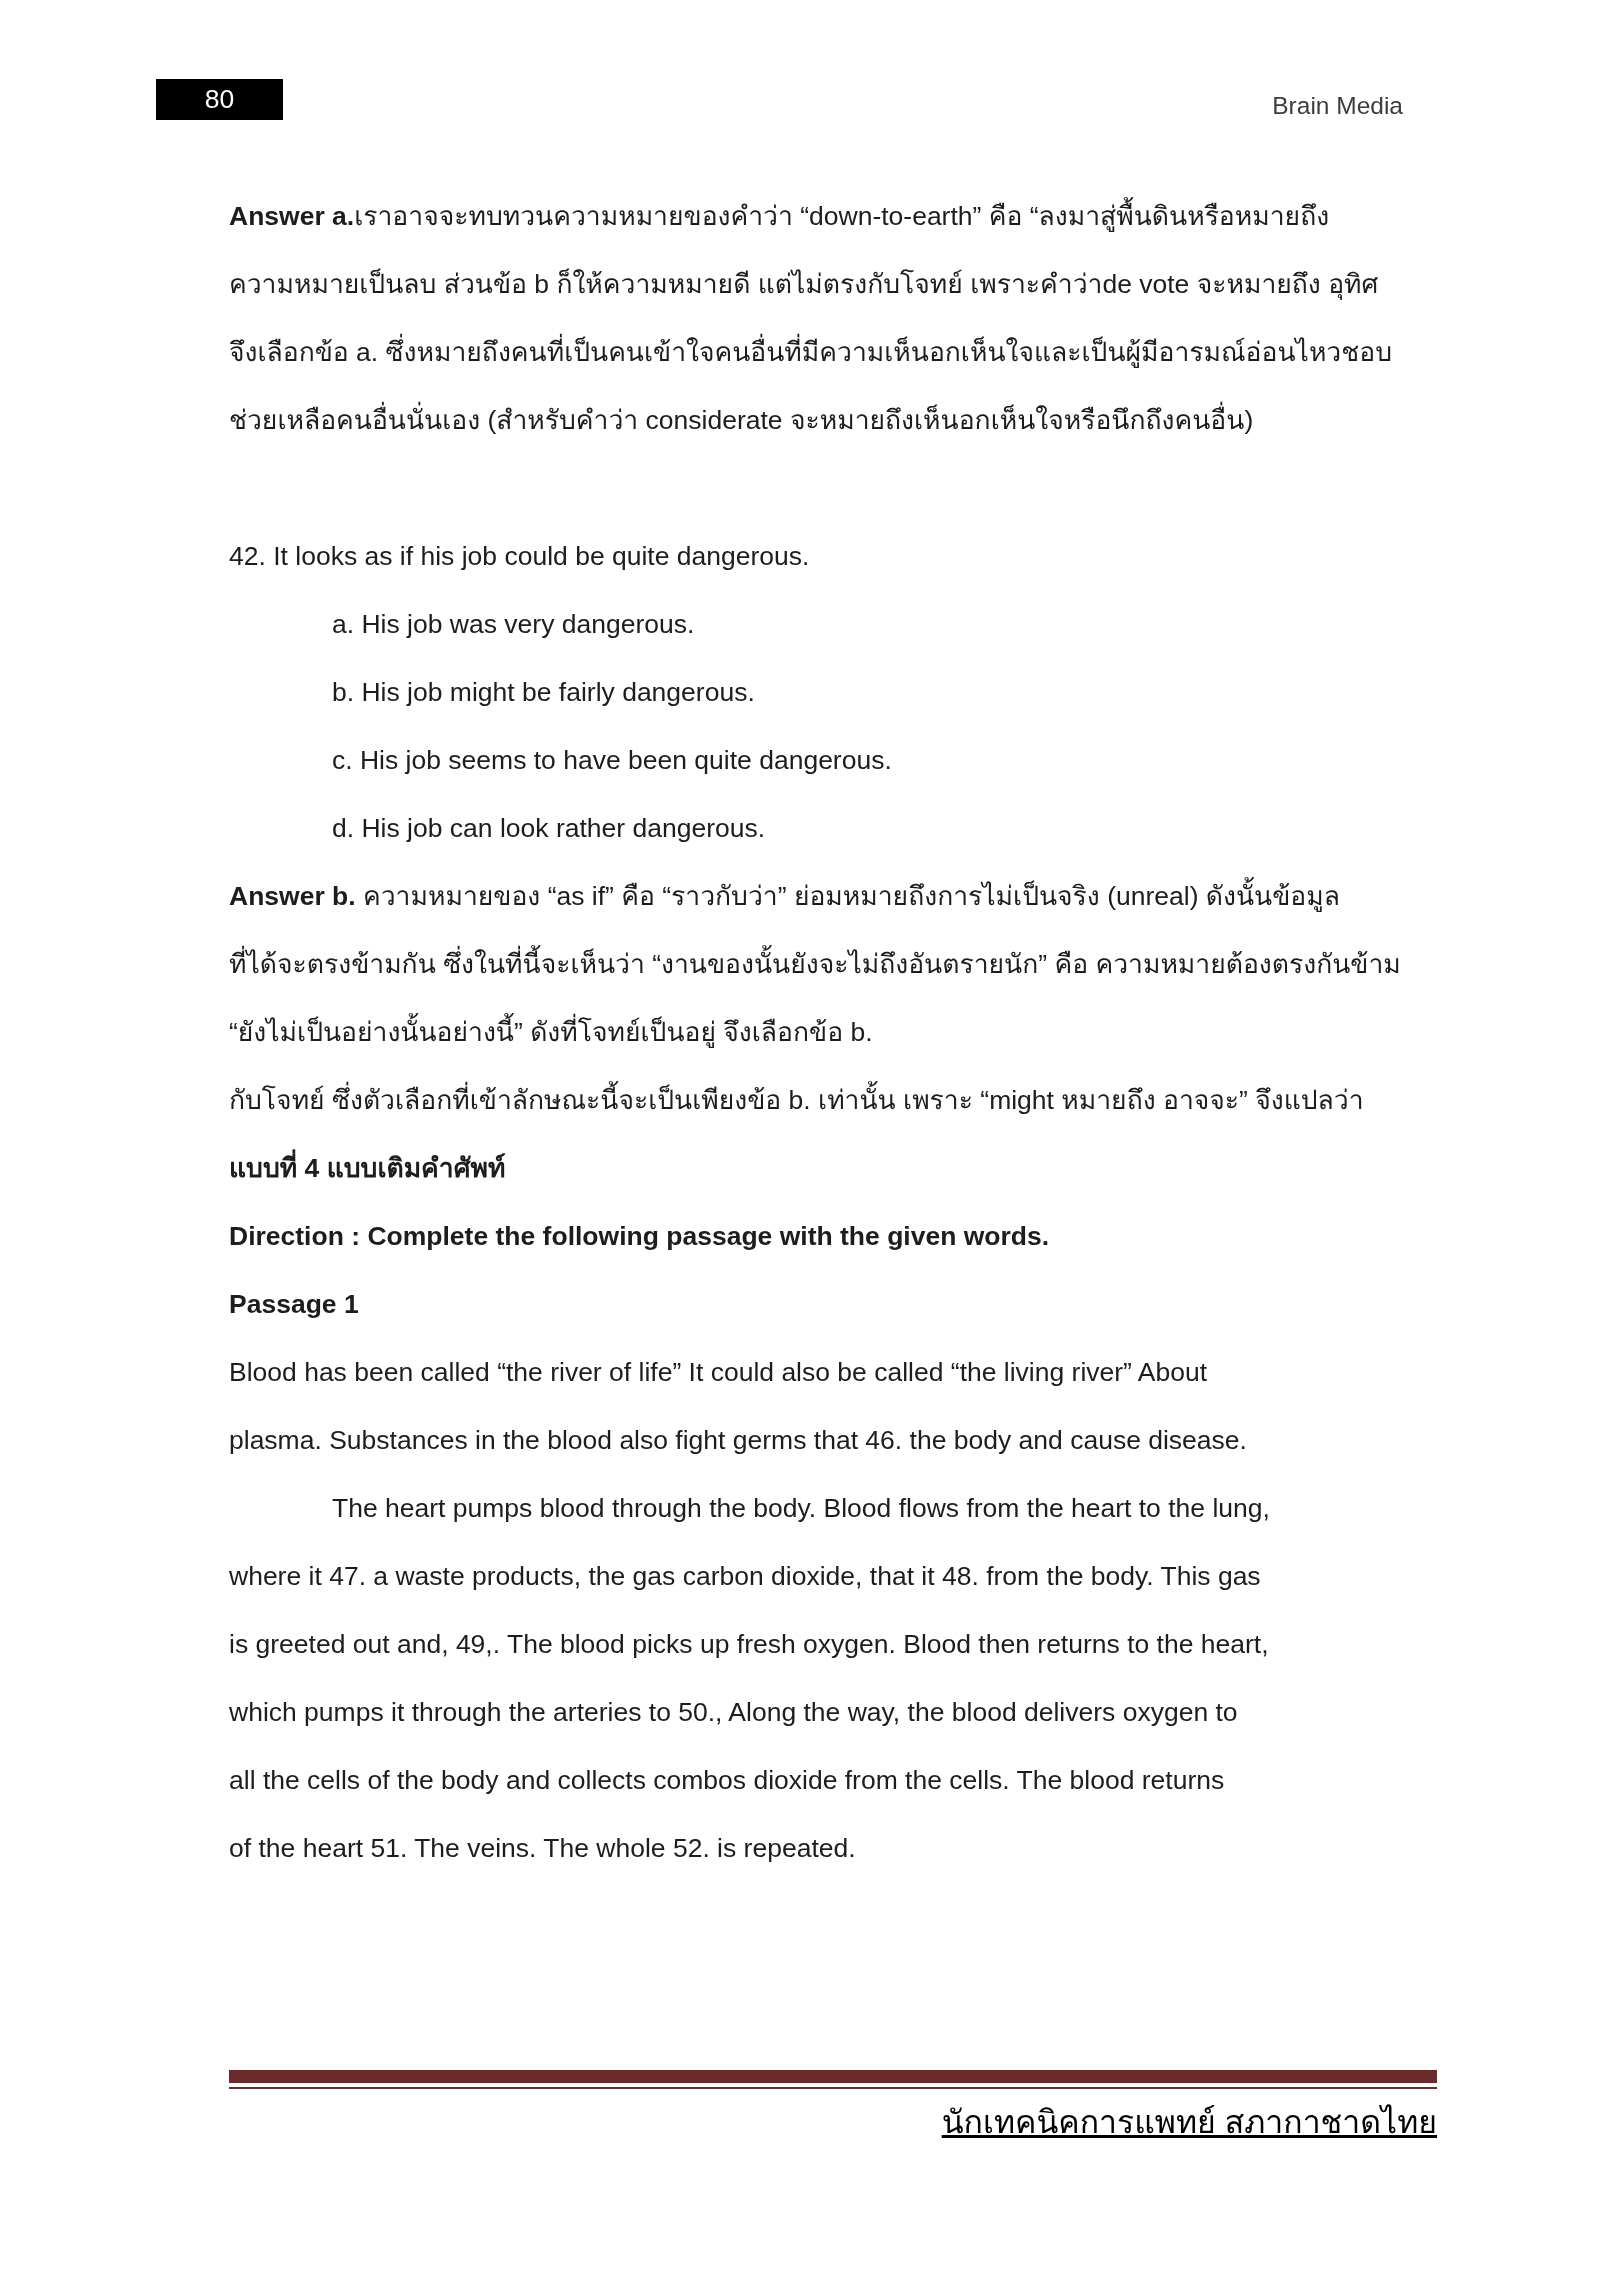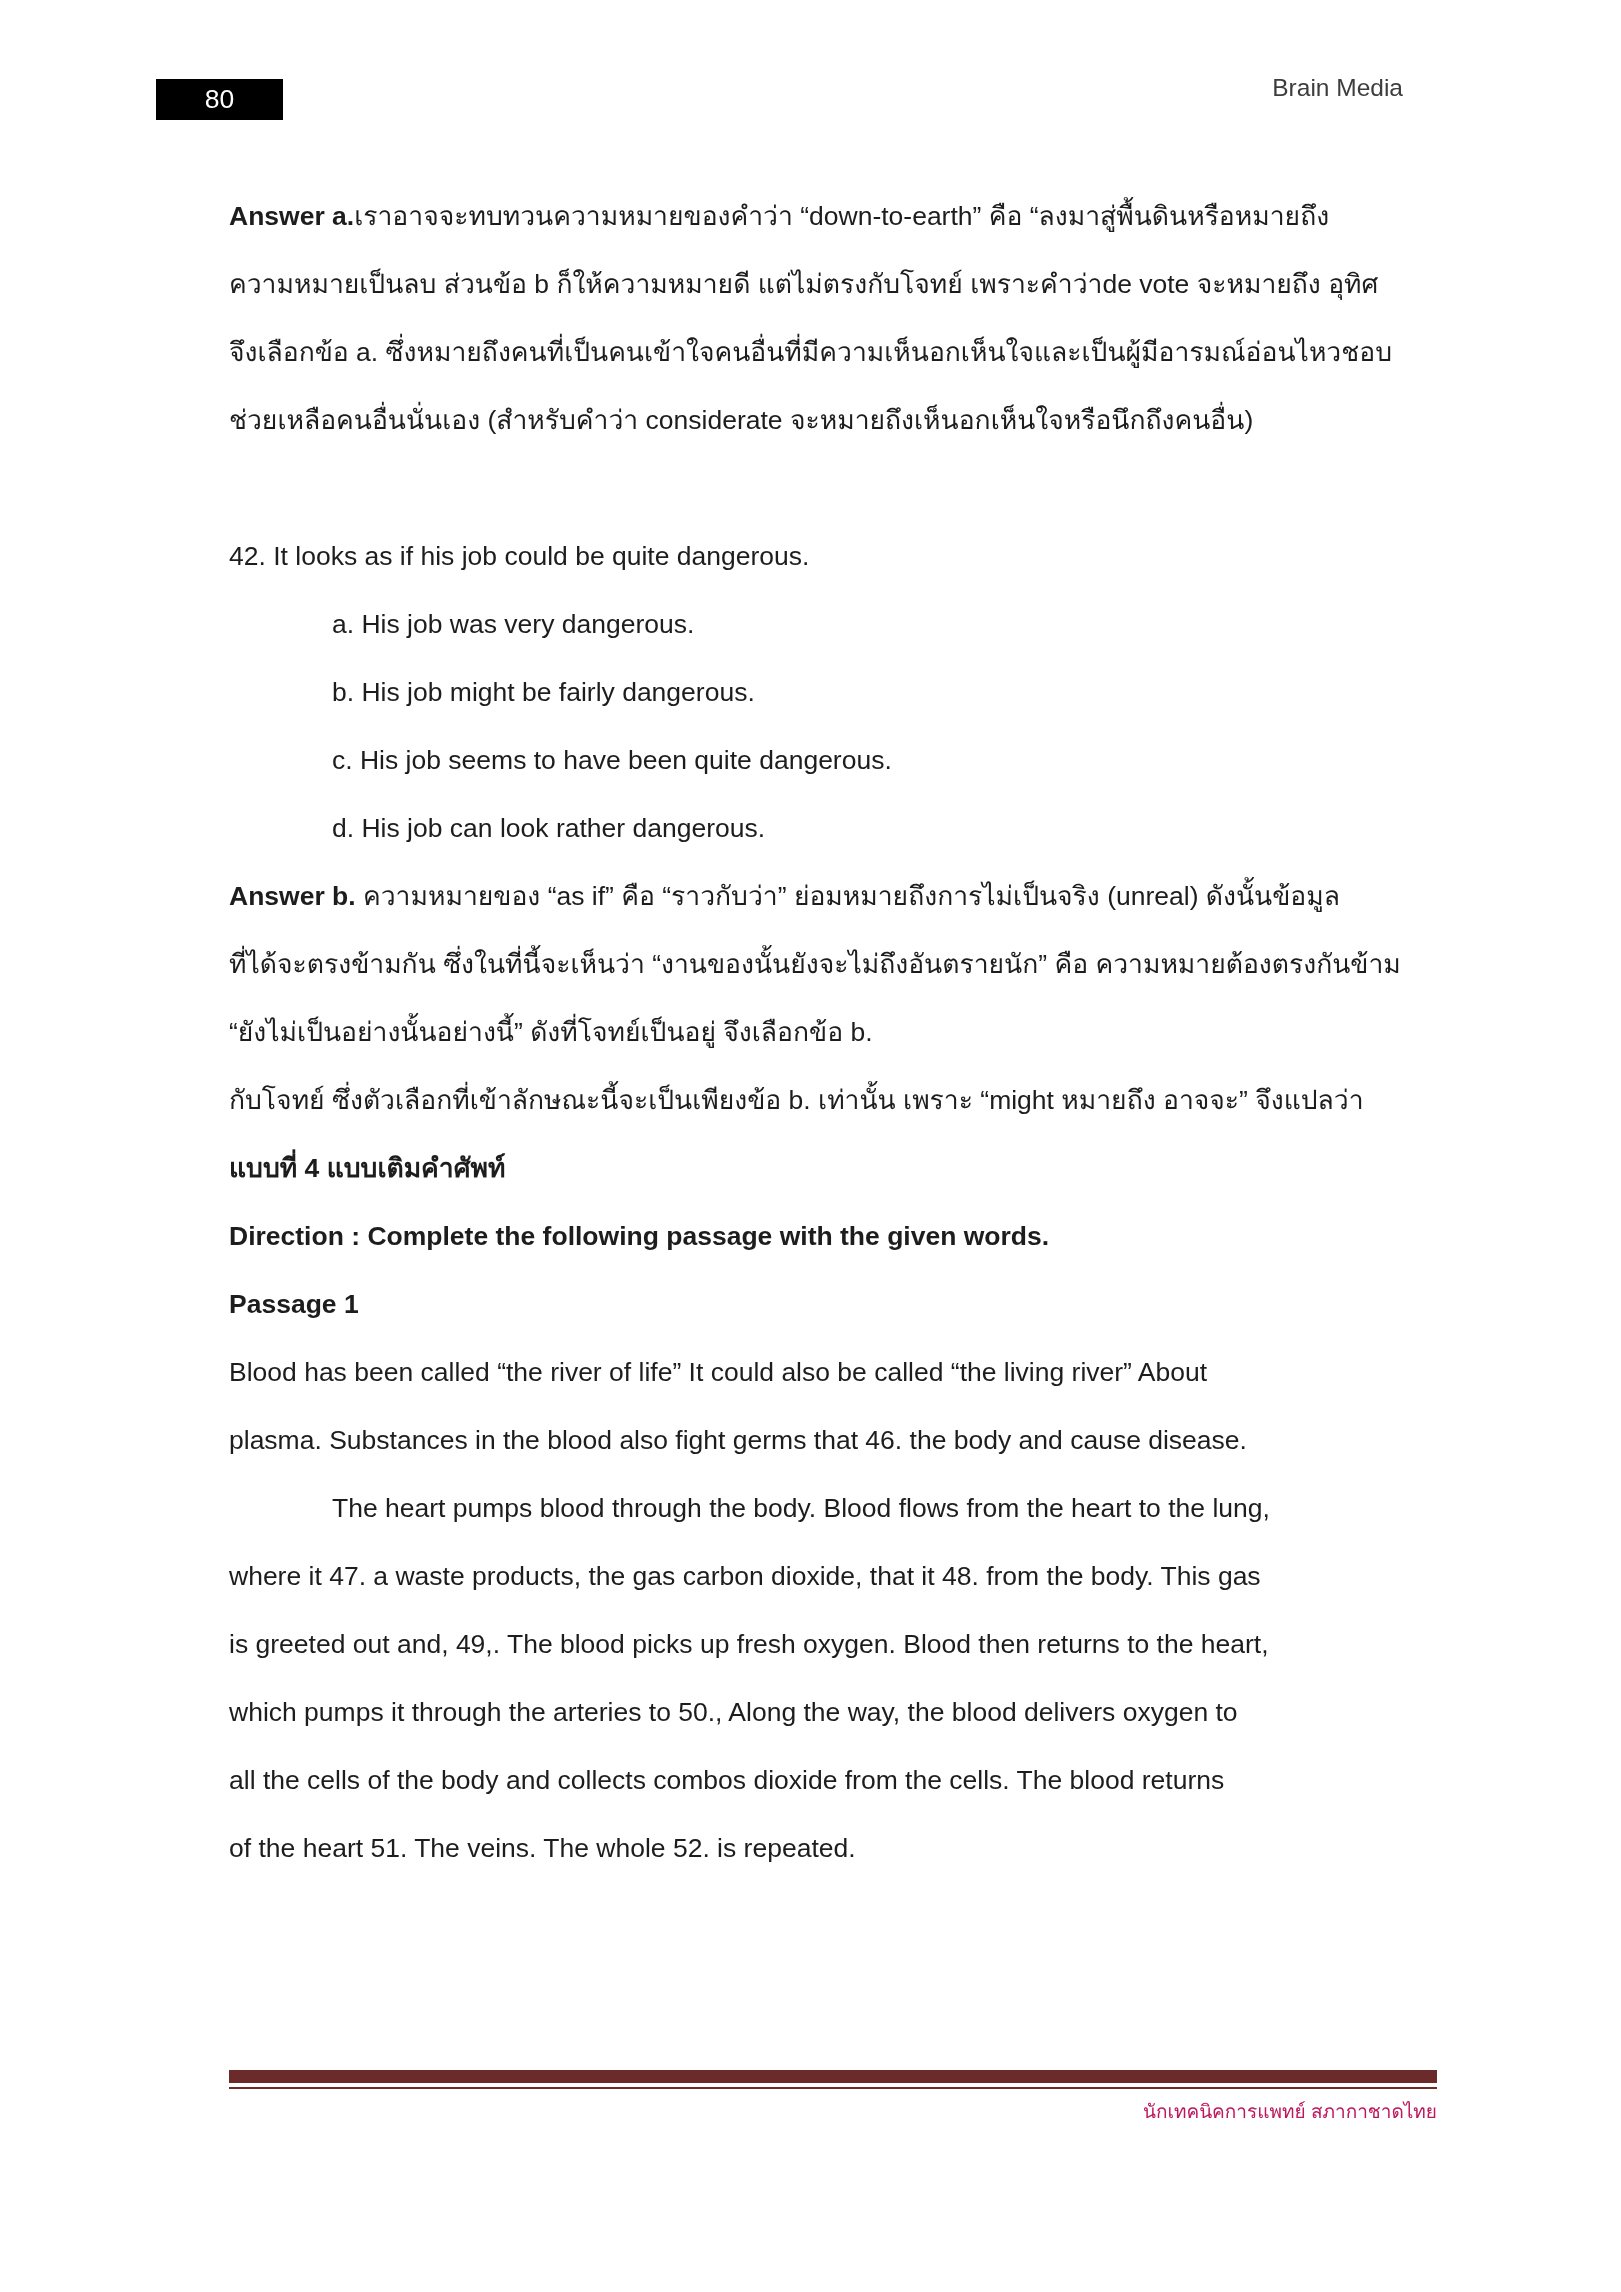--- a/index.html
+++ b/index.html
@@ -17,21 +17,21 @@
     position: absolute;
     left: 156px; top: 79px;
     width: 127px; height: 41px;
     background: #000000;
     color: #ffffff;
     display: flex; align-items: center; justify-content: center;
     font-size: 26.5px;
   }
   .brand {
     position: absolute;
-    top: 74px; right: 218px;
+    top: 92px; right: 218px;
     font-size: 24.5px;
     color: #3d3d3d;
   }
   
   .content {
     position: absolute;
     left: 229px; top: 182px;
     width: 1176px;
     font-size: 26.5px;
   }
@@ -48,22 +48,23 @@
   .footer-rule {
     position: absolute;
     left: 229px; top: 2070px;
     width: 1208px;
   }
   .footer-rule .thick { height: 12.7px; background: #6b2b2b; }
   .footer-rule .thin  { height: 2.9px;  background: #6b2b2b; margin-top: 3.9px; }
   .credit {
     position: absolute;
     top: 2096px; right: 184px;
-    font-size: 19px;
-    color: #be185d;
+    font-size: 32px;
+    color: #000000;
+    text-decoration: underline;
   }
 </style>
 </head>
 <body>
 
 <div class="page">
 
   <div class="page-num-box">
     <span>80</span>
   </div>

